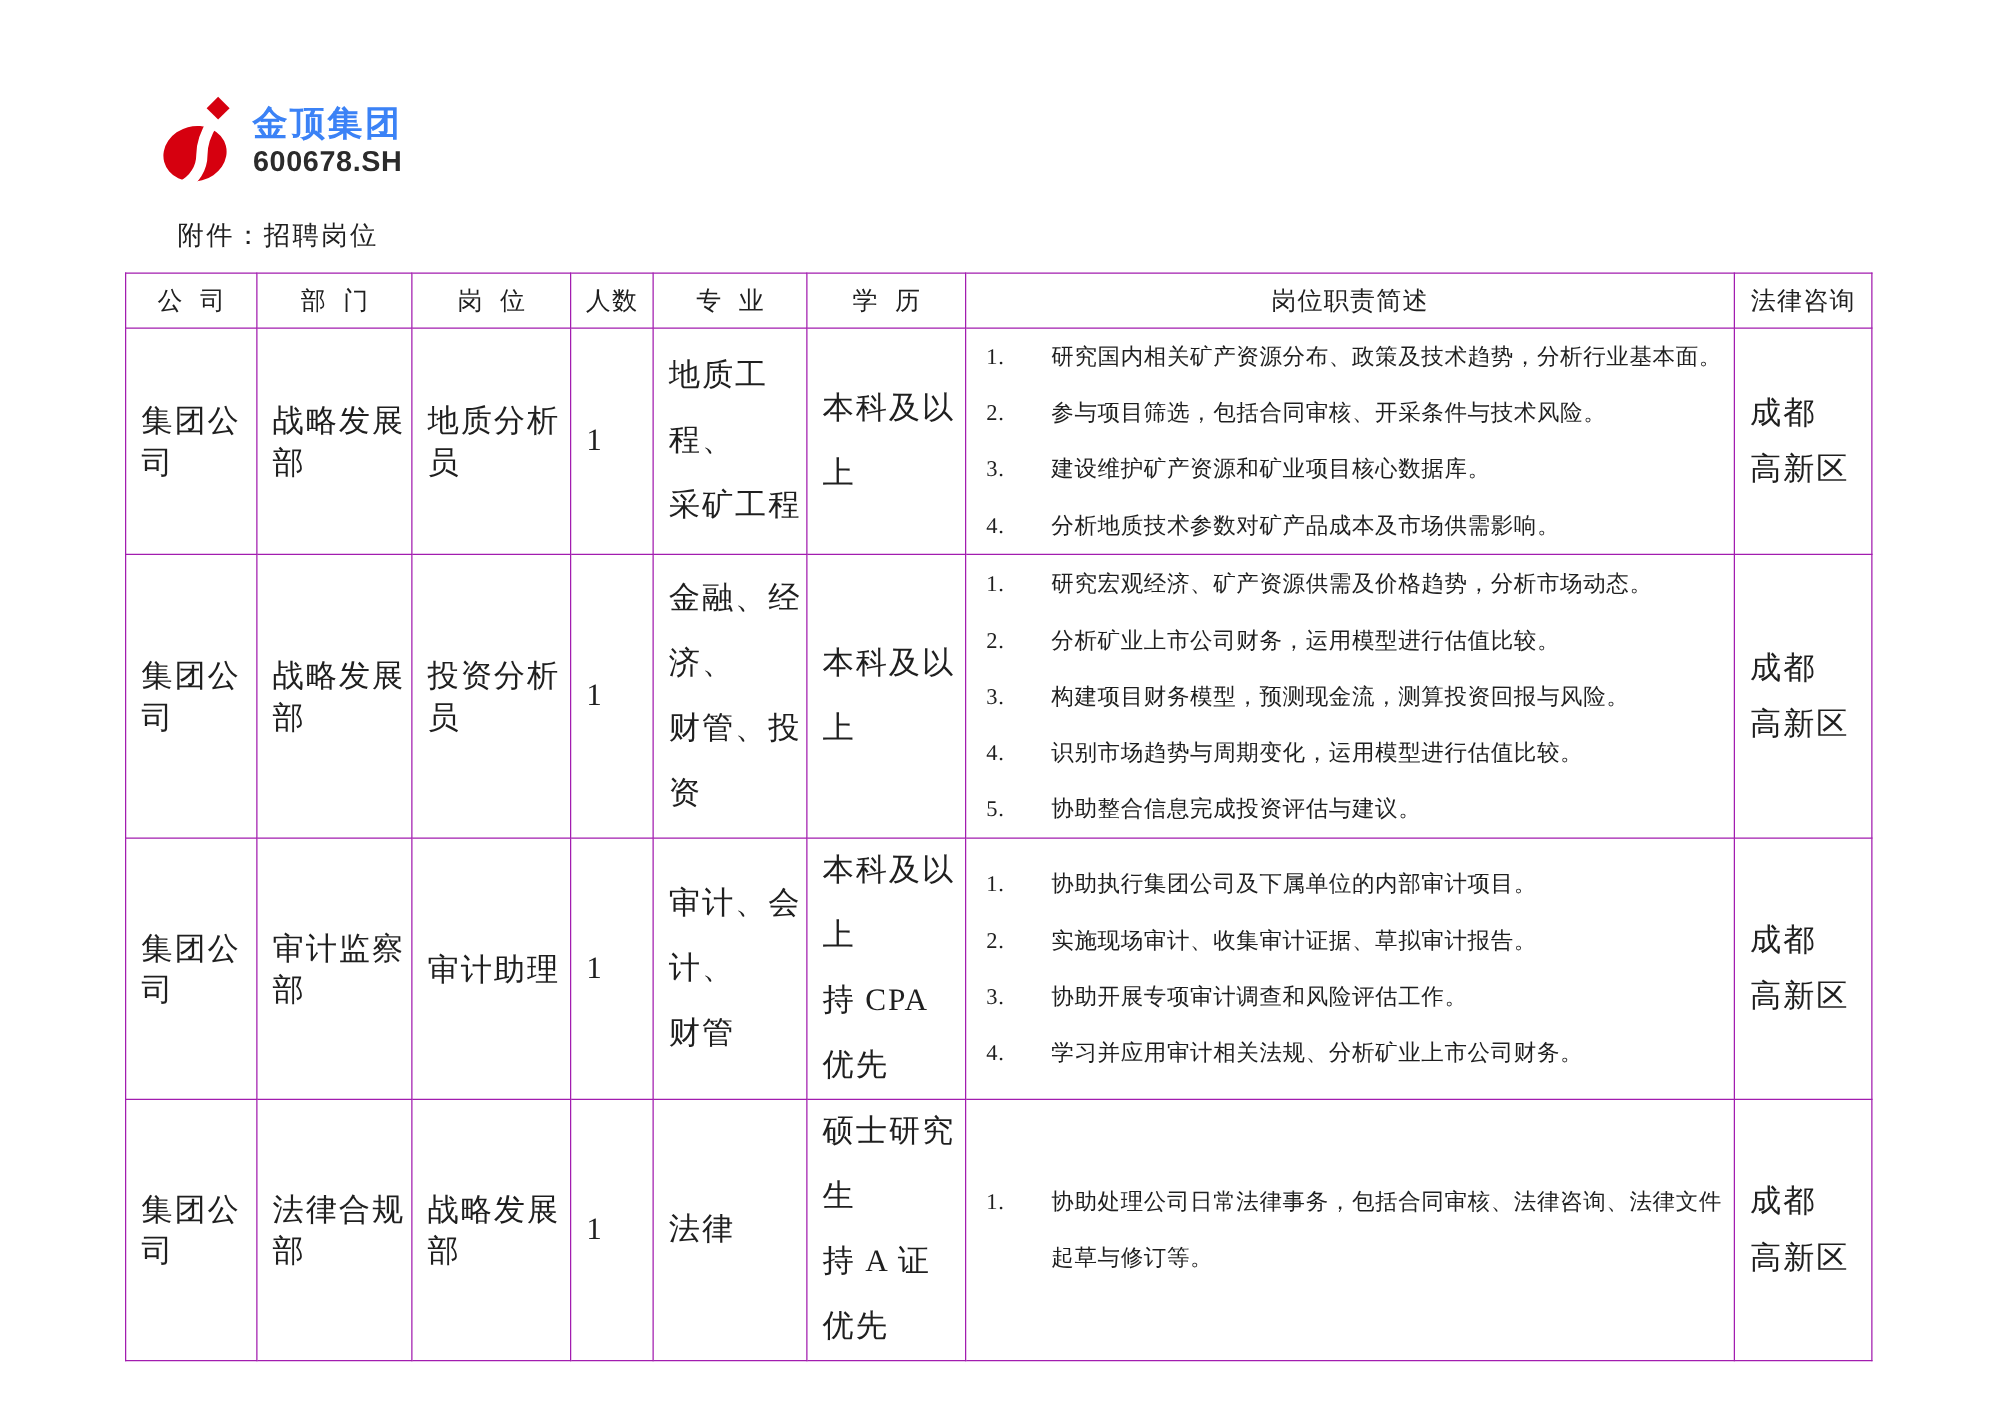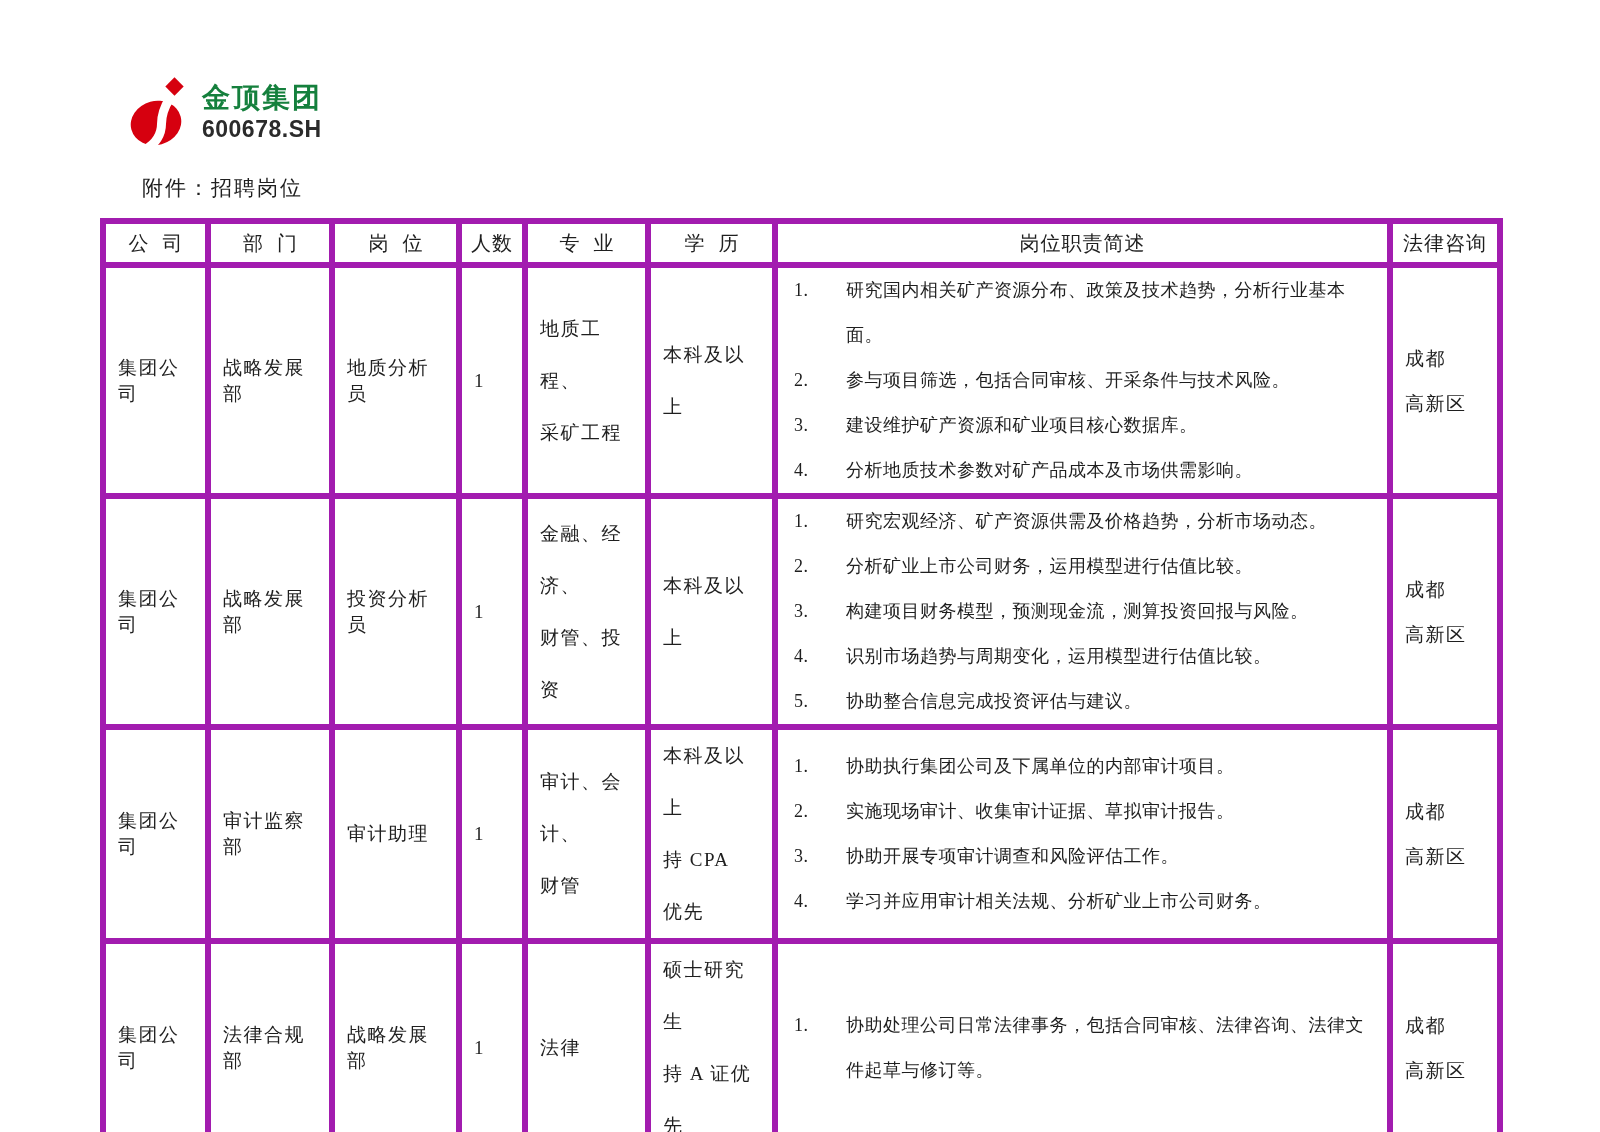--- a/index.html
+++ b/index.html
@@ -12,63 +12,64 @@
   }
 
   
   .logo-wrap {
     position: absolute; top: 76px; left: 130px;
     display: flex; align-items: center; gap: 14px;
   }
   .logo-icon { width: 58px; height: 76px; }
   .logo-text-block { display: flex; flex-direction: column; }
   .logo-name {
-    font-family: Liberation Mono, monospace;
-    font-weight: 700; font-size: 28px; letter-spacing: 2px; color: #15803d;
+    font-family: Liberation Serif, serif;
+    font-weight: 700; font-size: 28px; letter-spacing: 2px; color: #3b82f6;
     line-height: 1.15;
   }
   .logo-ticker {
     font-family: "Liberation Sans", "DejaVu Sans", sans-serif;
     font-weight: 700; font-size: 23px; color: #2b2b2b; letter-spacing: 0.5px;
     line-height: 1.2;
+    text-align: right;
   }
 
   
   .attachment {
     position: absolute; top: 174px; left: 142px;
     font-size: 21px; letter-spacing: 2px; color: #1f1f1f;
   }
 
   
   table.jobs {
     position: absolute; top: 218px; left: 100px;
     width: 1397px;
     border-collapse: collapse;
     table-layout: fixed;
     font-size: 19px;
   }
   table.jobs th, table.jobs td {
-    border: 6px solid #a21caf;
+    border: 1px solid #a21caf;
     vertical-align: middle;
     font-weight: normal;
     color: #1f1f1f;
   }
   table.jobs th {
     height: 44px;
     text-align: center;
     font-size: 20px;
     letter-spacing: 1px;
   }
   table.jobs th.sp { letter-spacing: 14px; text-indent: 14px; }
   td.c {
     text-align: left;
     padding-left: 12px;
-    padding-right: 18px;
+    padding-right: 4px;
     letter-spacing: 1.5px;
-    font-size: 19px;
+    font-size: 25px;
   }
   td.lines .cell-line { line-height: 52px; }
   td.loc .cell-line { line-height: 45px; letter-spacing: 1.5px; }
   td.duties { padding-left: 16px; padding-right: 6px; letter-spacing: 0.5px; font-size: 18px; }
   .duty { display: flex; line-height: 45px; }
   .duty-n { width: 52px; flex: 0 0 52px; }
   .duty-t { flex: 1; }
 </style>
 </head>
 <body>

